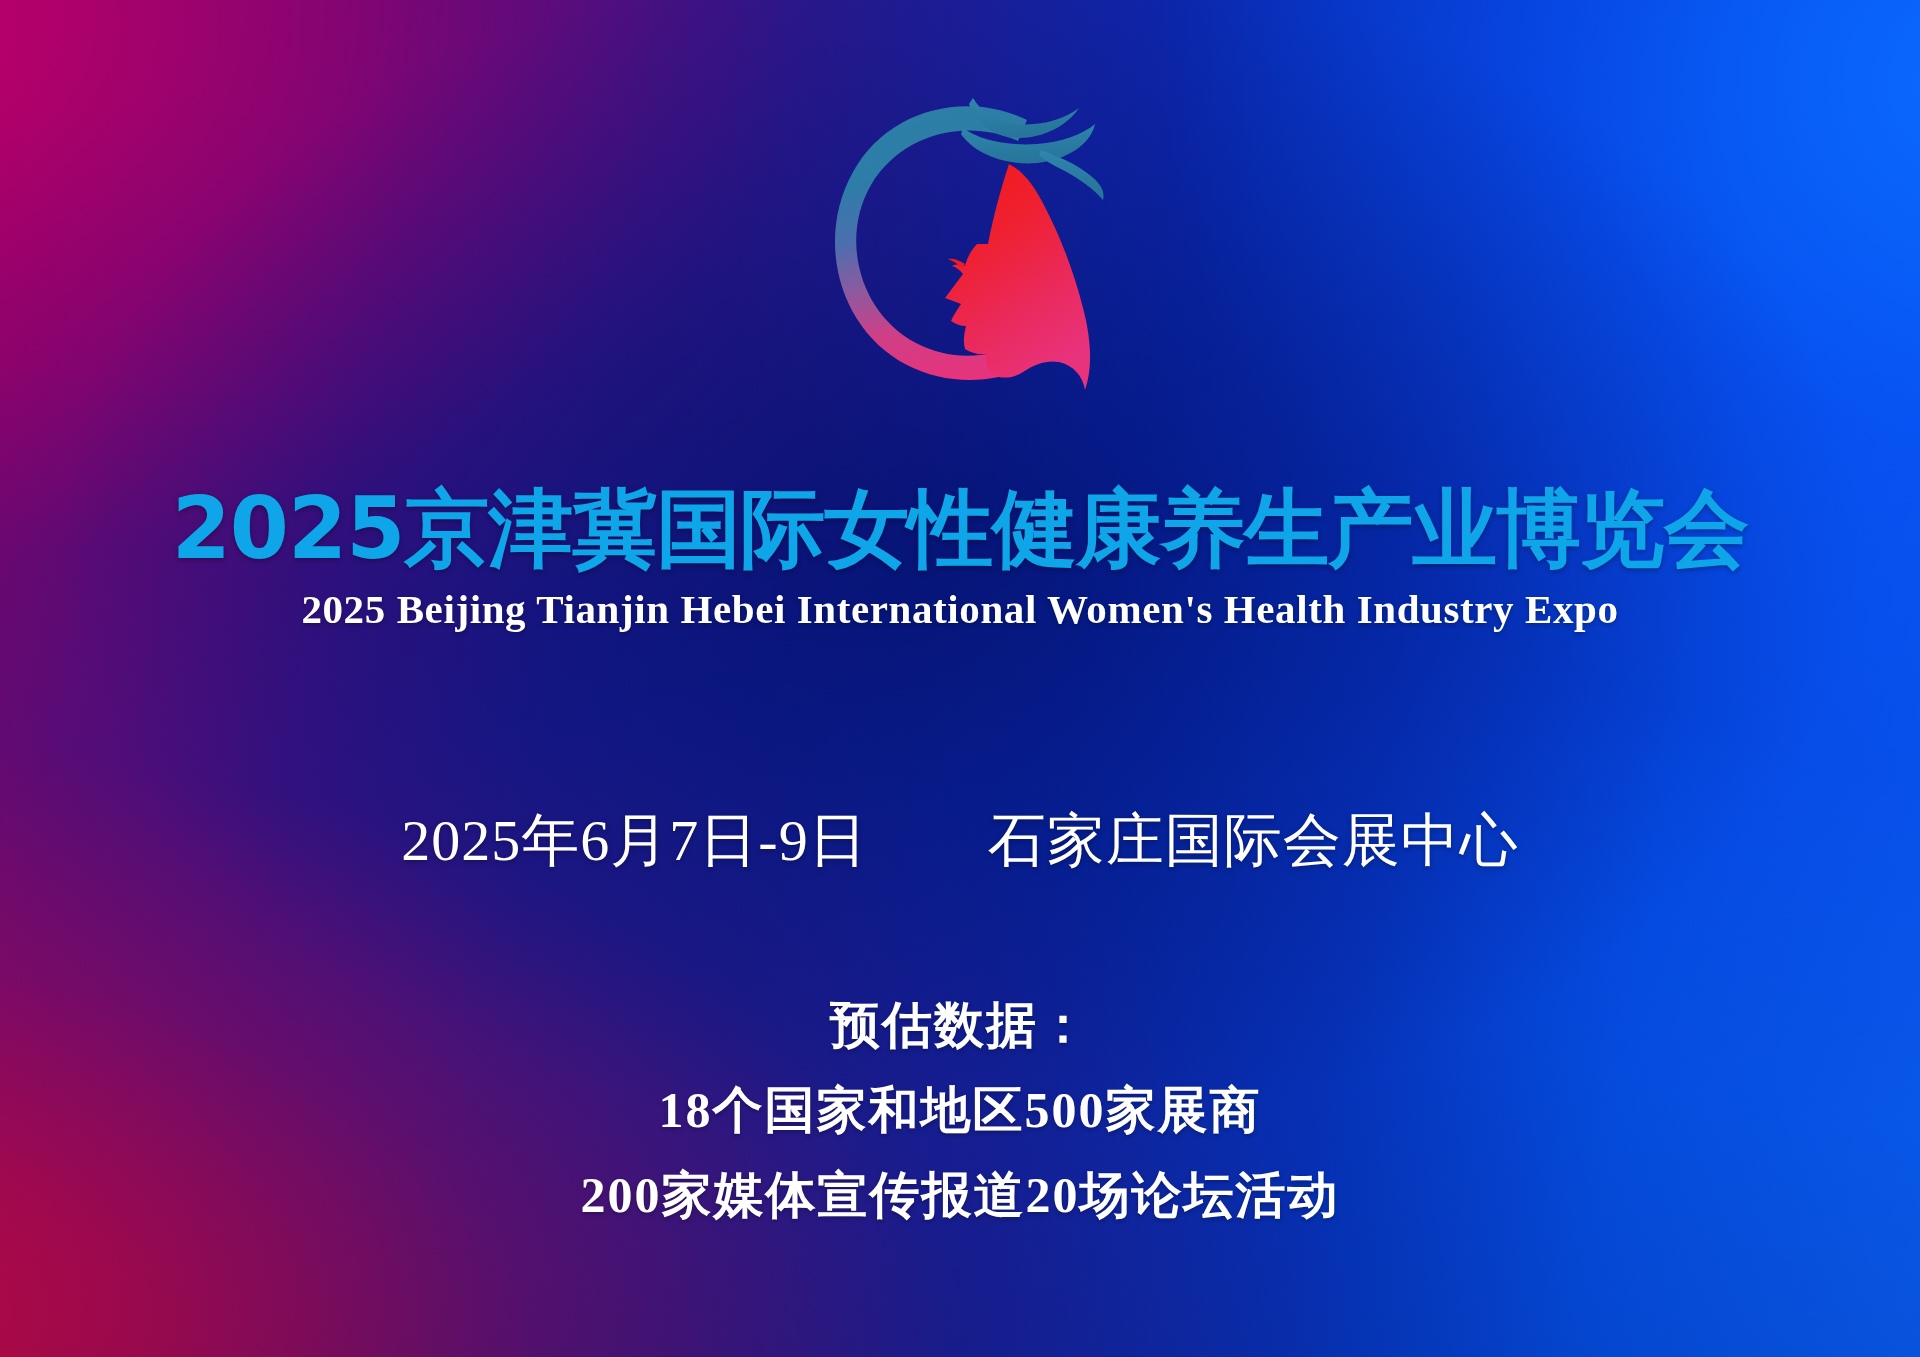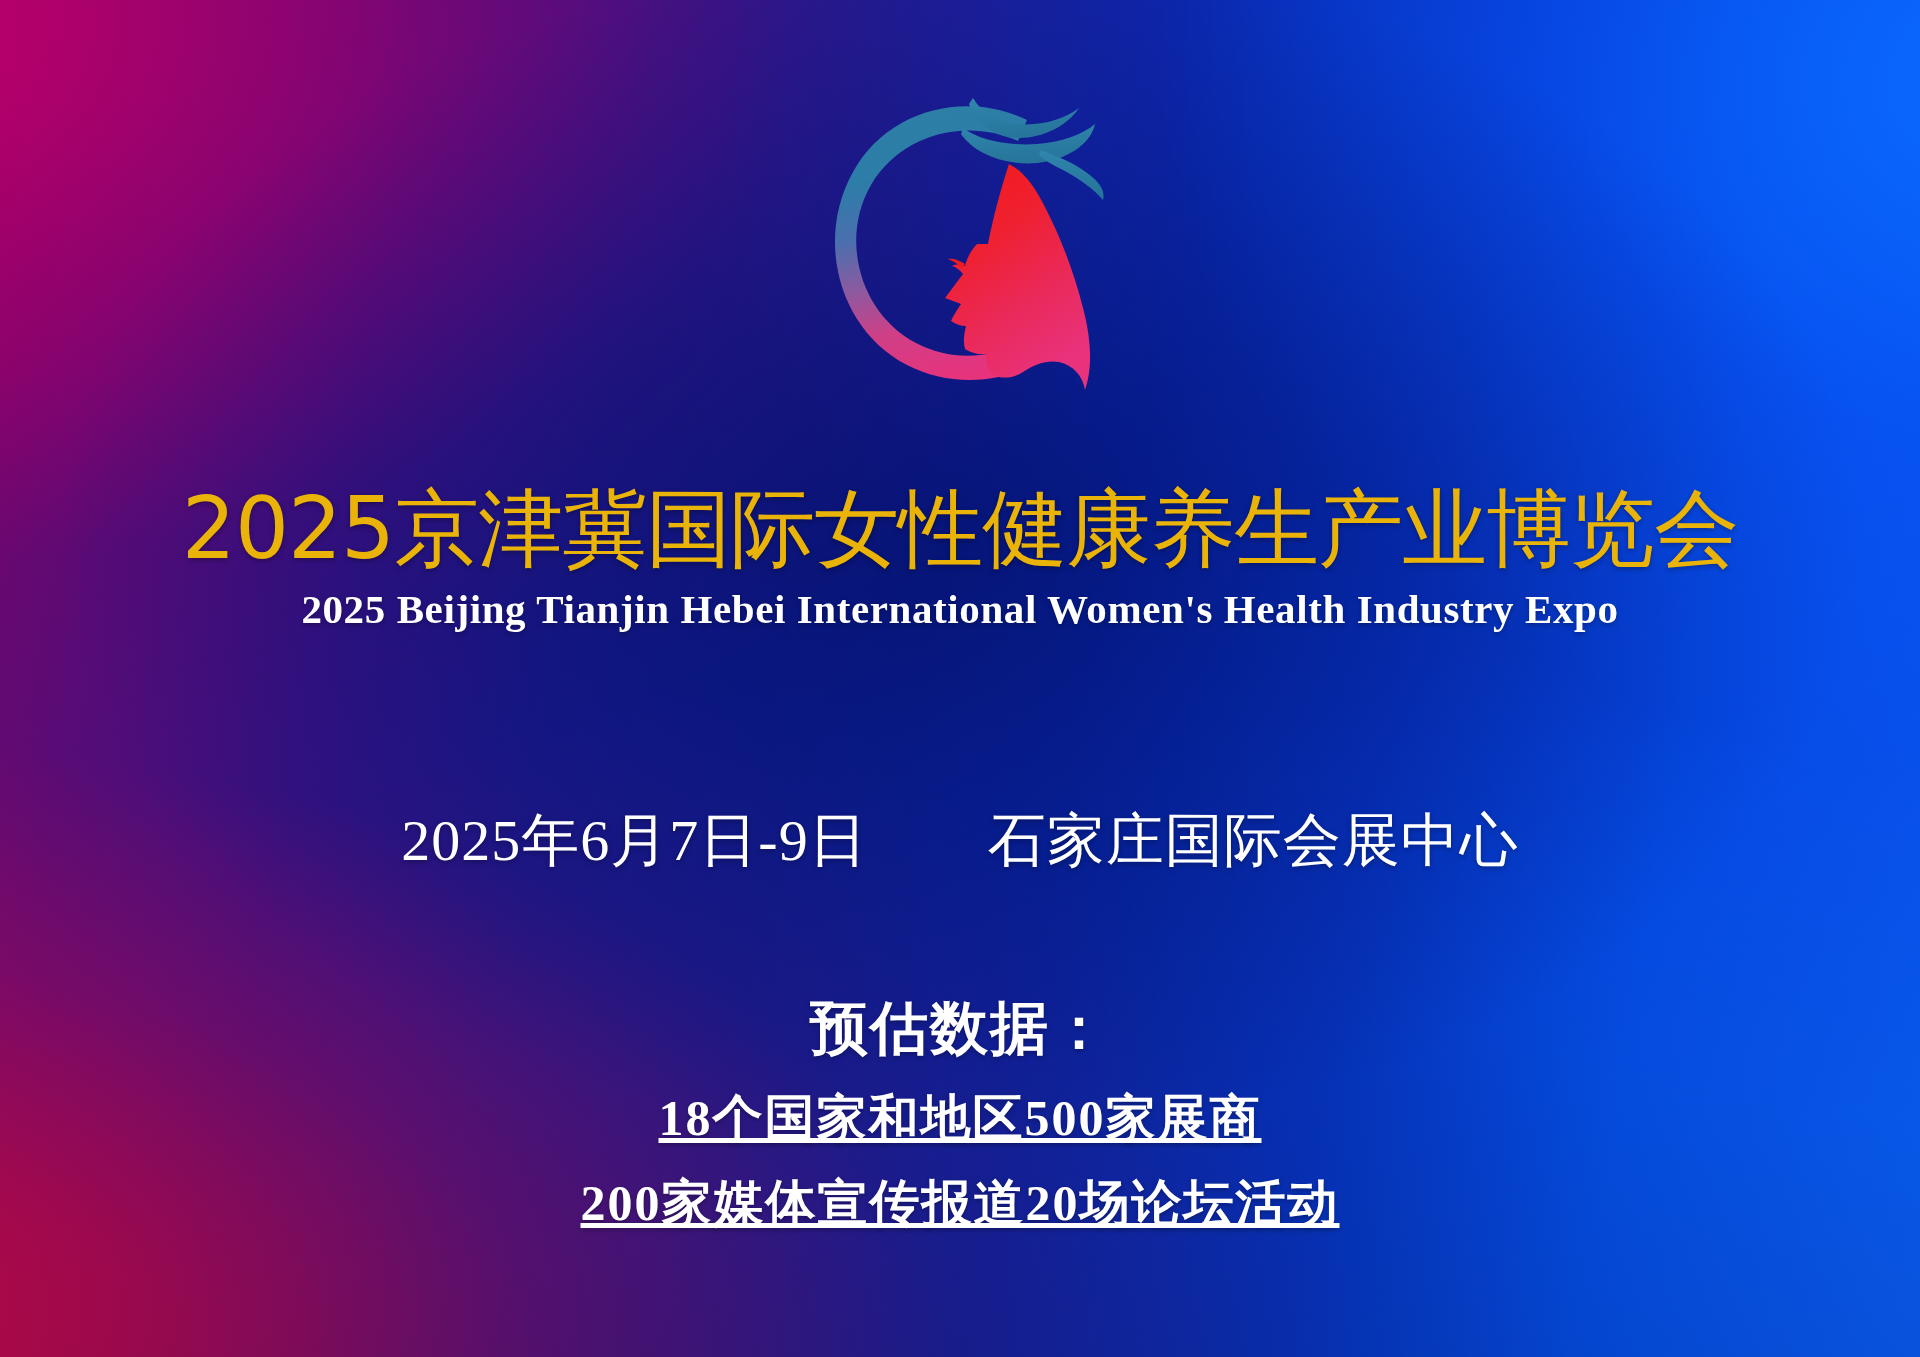--- a/index.html
+++ b/index.html
@@ -106,25 +106,25 @@
   
   .title-block {
     position: absolute;
     top: 486px;
     left: 0;
     width: 100%;
     text-align: center;
   }
   .title-cn {
     font-family: "DejaVu Sans", "Liberation Sans", sans-serif;
-    font-weight: normal;
+    font-weight: bold;
     font-size: 85px;
     line-height: 1.0;
     letter-spacing: -1px;
-    color: #eab308;
+    color: #0ea5e9;
     white-space: nowrap;
     text-shadow: 0 2px 5px rgba(0,0,0,0.30);
   }
   .title-en {
     margin-top: 16px;
     font-family: "Liberation Serif", "DejaVu Serif", serif;
     font-weight: bold;
     font-size: 41px;
     line-height: 1.1;
     letter-spacing: 0.6px;
@@ -160,36 +160,35 @@
     position: absolute;
     top: 1000px;
     left: 0;
     width: 100%;
     text-align: center;
     color: #ffffff;
   }
   .stats-heading {
     font-family: "Liberation Serif", "DejaVu Serif", serif;
     font-weight: bold;
-    font-size: 58px;
-    line-height: 1;
-    letter-spacing: 2px;
-    white-space: nowrap;
-    text-shadow: 0 2px 4px rgba(0,0,0,0.28);
-  }
-  .stats-line {
-    margin-top: 35px;
-    font-family: "Liberation Serif", "DejaVu Serif", serif;
-    font-weight: bold;
     font-size: 50px;
     line-height: 1;
     letter-spacing: 2px;
     white-space: nowrap;
     text-shadow: 0 2px 4px rgba(0,0,0,0.28);
-    text-decoration: underline;
+  }
+  .stats-line {
+    margin-top: 35px;
+    font-family: "Liberation Serif", "DejaVu Serif", serif;
+    font-weight: bold;
+    font-size: 50px;
+    line-height: 1;
+    letter-spacing: 2px;
+    white-space: nowrap;
+    text-shadow: 0 2px 4px rgba(0,0,0,0.28);
   }
 </style>
 </head>
 <body>
 
 <div id="poster">
 
   <div class="bg-base"></div>
   <div class="bg-magenta-tl"></div>
   <div class="bg-blue-tr"></div>

